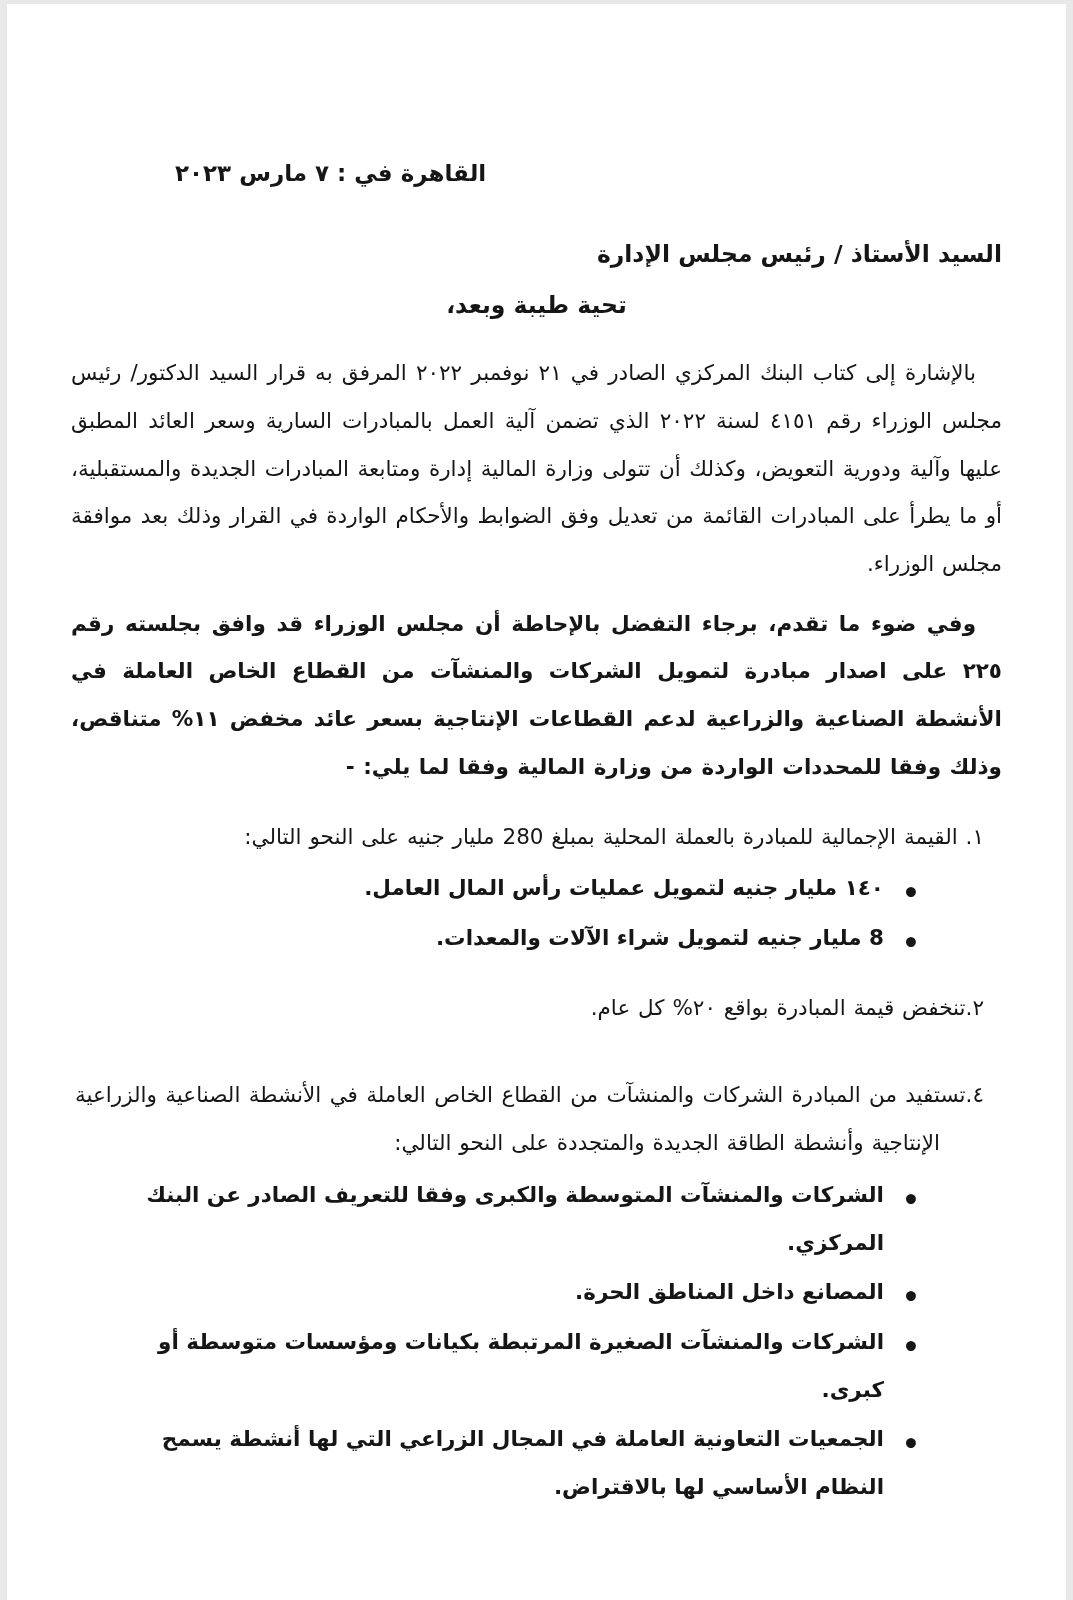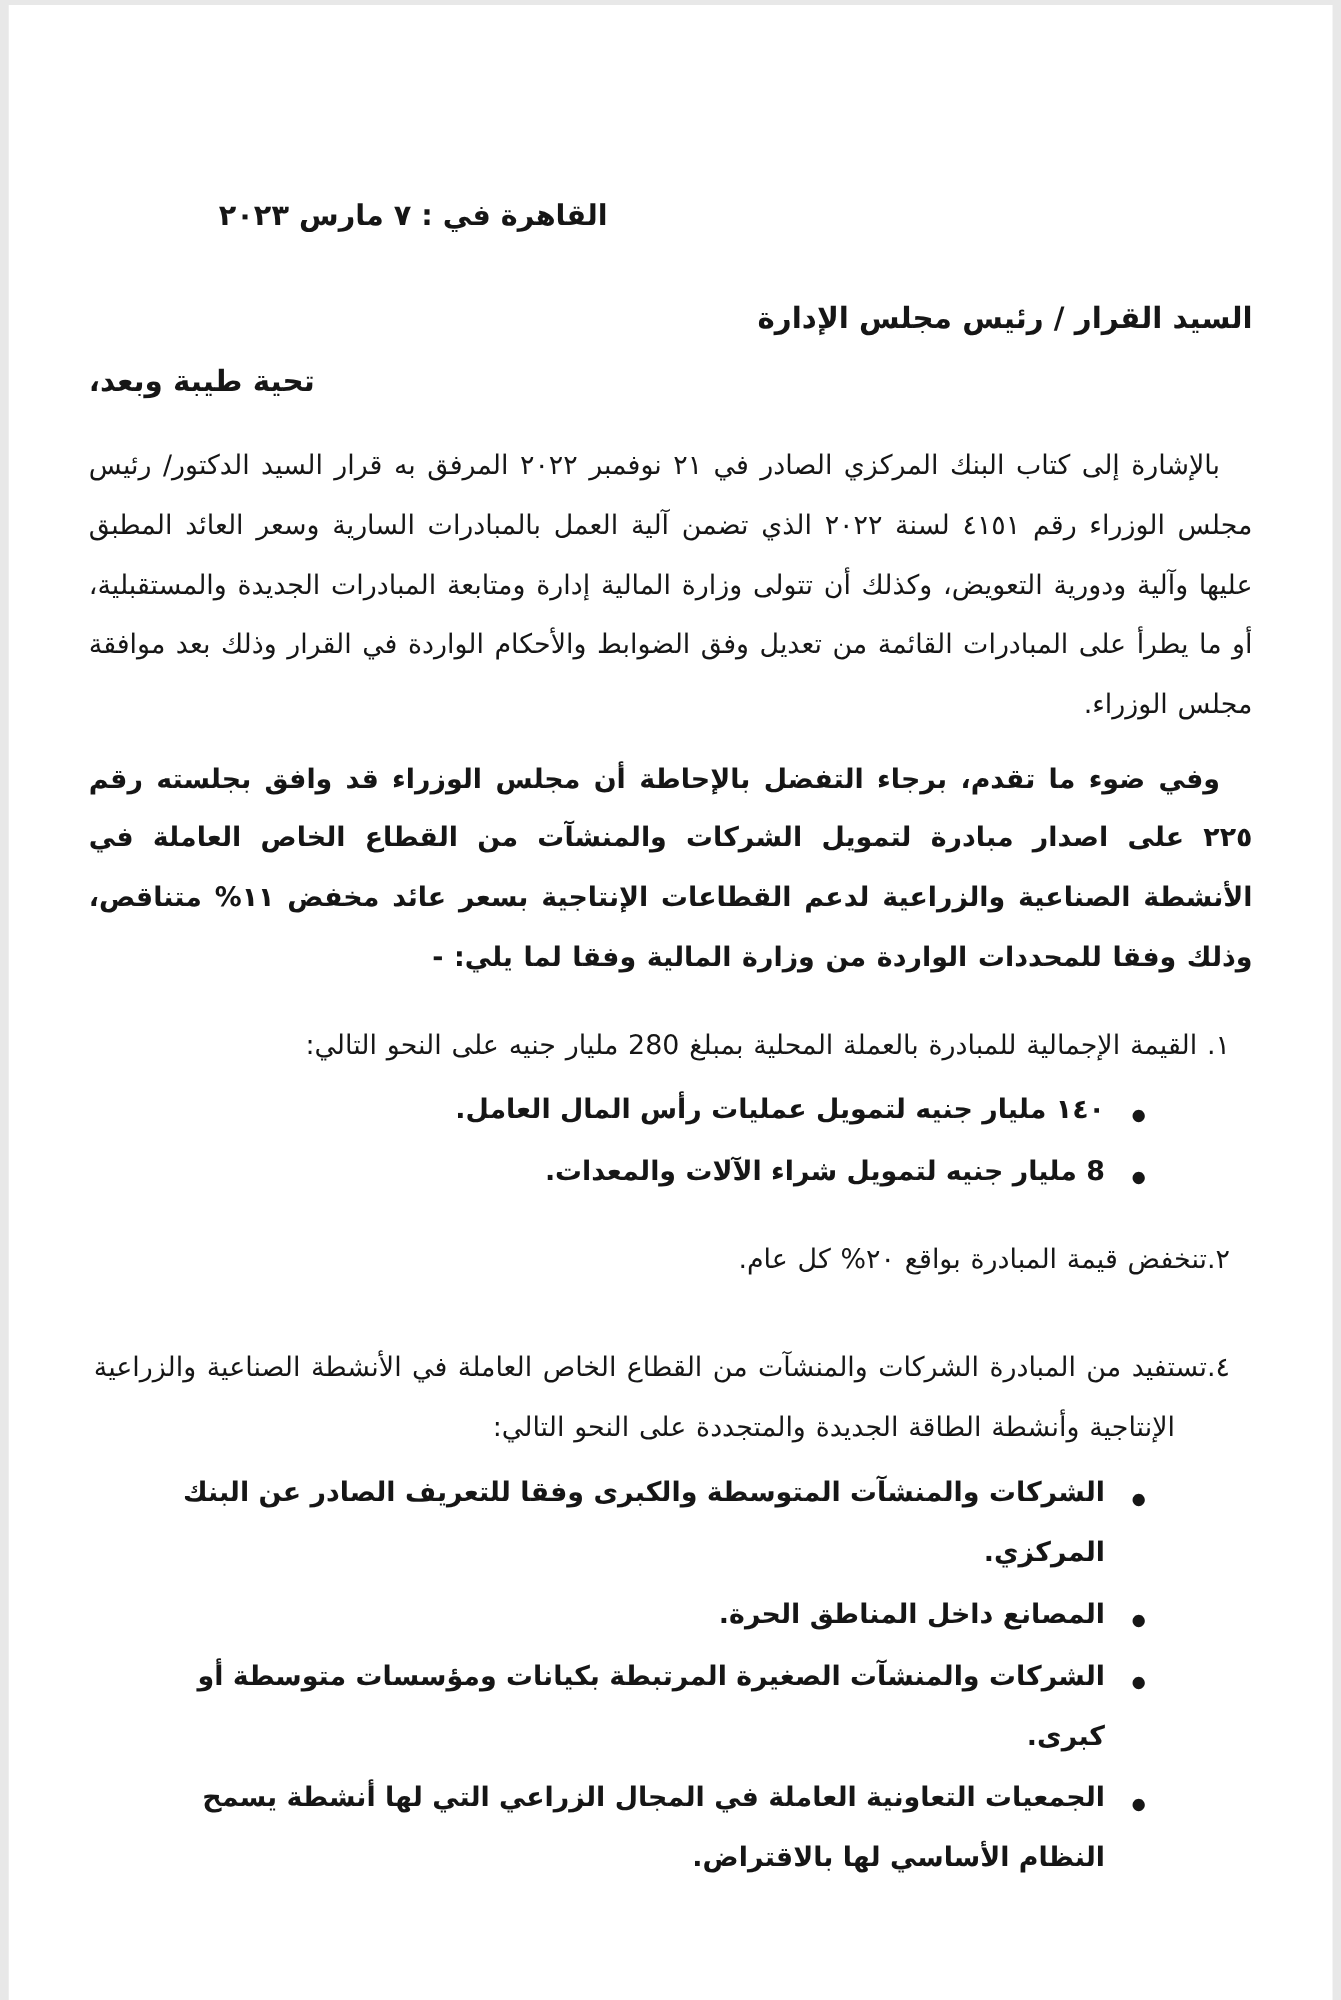--- a/index.html
+++ b/index.html
@@ -35,21 +35,21 @@
     font-weight: bold;
     font-size: 23.5px;
     line-height: 1.92;
   }
   .addressee-block .line1 { display: block; white-space: nowrap; }
   .addressee-block .line2 { display: block; }
   .salutation {
     margin-top: 14px;
     font-weight: bold;
     font-size: 23.5px;
-    text-align: left;
+    text-align: center;
   }
   .para {
     margin-top: 30px;
     font-size: 21.5px;
     line-height: 2.22;
     text-align: justify;
     text-align-last: right;
     text-indent: 26px;
     word-spacing: 1px;
   }
@@ -98,21 +98,21 @@
 </style>
 </head>
 <body>
 
 <div class="page">
 
   <div class="date-line">القاهرة في : ٧ مارس ٢٠٢٣</div>
 
   <div class="addressee-wrap">
     <div class="addressee-block">
-      <span class="line1">السيد القرار / رئيس مجلس الإدارة</span>
+      <span class="line1">السيد الأستاذ / رئيس مجلس الإدارة</span>
     </div>
   </div>
 
   <div class="salutation">تحية طيبة وبعد،</div>
 
   <div class="para">بالإشارة إلى كتاب البنك المركزي الصادر في ٢١ نوفمبر ٢٠٢٢ المرفق به قرار السيد الدكتور/ رئيس مجلس الوزراء رقم ٤١٥١ لسنة ٢٠٢٢ الذي تضمن آلية العمل بالمبادرات السارية وسعر العائد المطبق عليها وآلية ودورية التعويض، وكذلك أن تتولى وزارة المالية إدارة ومتابعة المبادرات الجديدة والمستقبلية، أو ما يطرأ على المبادرات القائمة من تعديل وفق الضوابط والأحكام الواردة في القرار وذلك بعد موافقة مجلس الوزراء.</div>
 
   <div class="para bold">وفي ضوء ما تقدم، برجاء التفضل بالإحاطة أن مجلس الوزراء قد وافق بجلسته رقم ٢٢٥ على اصدار مبادرة لتمويل الشركات والمنشآت من القطاع الخاص العاملة في الأنشطة الصناعية والزراعية لدعم القطاعات الإنتاجية بسعر عائد مخفض ١١% متناقص، وذلك وفقا للمحددات الواردة من وزارة المالية وفقا لما يلي: -</div>
 
   <div class="items">

